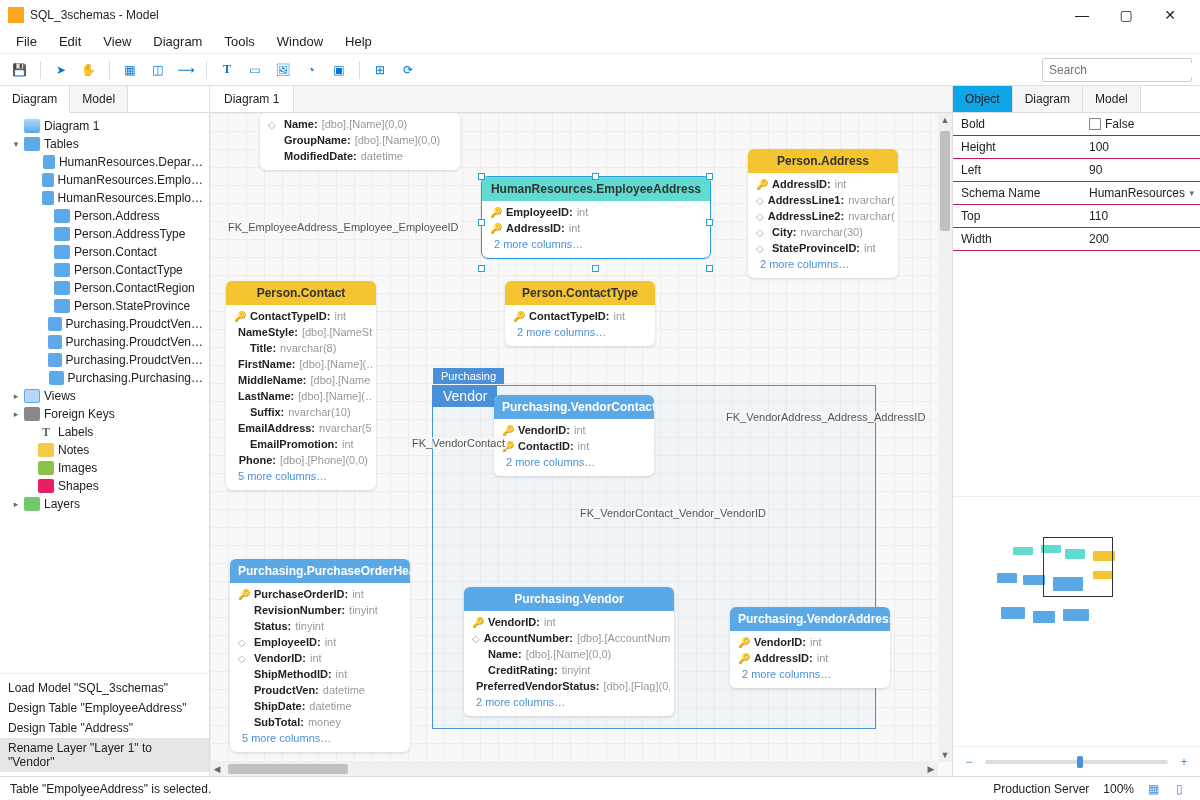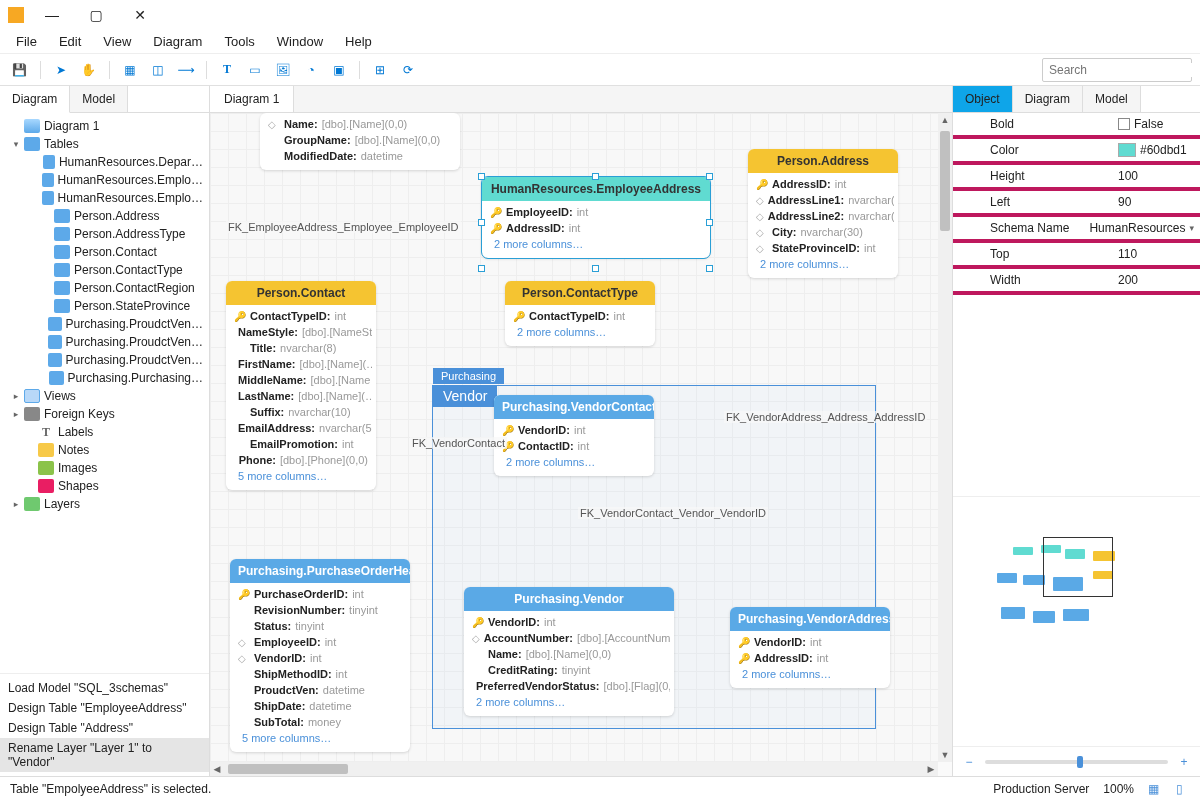--- a/index.html
+++ b/index.html
@@ -68,21 +68,21 @@
 .col-nm { font-weight:600; margin-right:4px; }
 .col-ty { color:#999;text-align:center; }
 .col-more { color:#4a90d9; padding:2px 8px; cursor:pointer; }
 .rel-lbl { position:absolute; font-size:11px; color:#555; background:rgba(248,248,248,0.7); padding:0 2px; }
 .sel-handle { position:absolute; width:7px; height:7px; background:#fff; border:1px solid #2a9fd6; }
 .right-panel { width: 248px; background: #fff; border-left: 1px solid #ddd; display: flex; flex-direction: column; }
 .right-tabs { display:flex; border-bottom:1px solid #ddd; }
 .right-tabs .tab { padding: 6px 12px; cursor:pointer; border-right:1px solid #ddd; background:#f5f5f5; font-size:12px; }
 .right-tabs .tab.active { background:#0ea5e9; }
 .prop-grid { flex:0 0 auto; }
-.prop-row { display:flex; border-bottom:4px solid #be185d; font-size:12px;padding-left:29px; }
+.prop-row { display:flex; border-bottom:1px solid #be185d; font-size:12px; }
 .prop-k { width:130px; padding:4px 8px; }
 .prop-v { flex:1; padding:4px 6px; display:flex; align-items:center; gap:4px; }
 .prop-cb { width:12px; height:12px; border:1px solid #888; }
 .prop-sw { width:18px; height:14px; border:1px solid #aaa; }
 .prop-dd { margin-left:auto; color:#666; font-size:9px; cursor:pointer; }
 .minimap { margin-top:auto; height:250px; border-top:1px solid #eee; position:relative; background:#fff; }
 .mm-box { position:absolute; border-radius:1px; }
 .mm-view { position:absolute; border:1px solid #333; }
 .zoom-bar { height:30px; border-top:1px solid #eee; display:flex; align-items:center; padding:0 8px; gap:8px; }
 .zoom-bar .zb-btn { cursor:pointer; width:16px; text-align:center; color:#4a90d9; }
@@ -90,20 +90,21 @@
 .zoom-bar .slider .knob { position:absolute; top:-4px; width:6px; height:12px; background:#4a90d9; border-radius:2px; }
 .statusbar { height:24px; background:#fff; border-top:1px solid #ddd; display:flex; align-items:center; padding:0 10px; font-size:12px; gap:14px; }
 .statusbar .sp { margin-left:auto; }
 .sb-icon { width:14px; height:14px; display:inline-block; cursor:pointer; color:#4a90d9; }
 </style>
 </head>
 <body>
 
 <div class="titlebar">
   <div class="app-icon"></div>
+  <div class="title">SQL_3schemas - Model</div>
   <div class="win-btn">―</div>
   <div class="win-btn">▢</div>
   <div class="win-btn">✕</div>
 </div>
 
 <div class="menubar" id="menubar">
     <div class="menu-item">File</div>
     <div class="menu-item">Edit</div>
     <div class="menu-item">View</div>
     <div class="menu-item">Diagram</div>
@@ -580,27 +581,20 @@
     </div>
     <div class="prop-grid" id="propgrid">
         <div class="prop-row">
           <div class="prop-k">Bold</div>
           <div class="prop-v">
             <span class="prop-cb"></span>
             <span>False</span>
           </div>
         </div>
         <div class="prop-row">
-          <div class="prop-k">Color</div>
-          <div class="prop-v">
-            <span class="prop-sw" style="background:#60dbd1"></span>
-            <span>#60dbd1</span>
-          </div>
-        </div>
-        <div class="prop-row">
           <div class="prop-k">Height</div>
           <div class="prop-v">
             <span>100</span>
           </div>
         </div>
         <div class="prop-row">
           <div class="prop-k">Left</div>
           <div class="prop-v">
             <span>90</span>
           </div>

